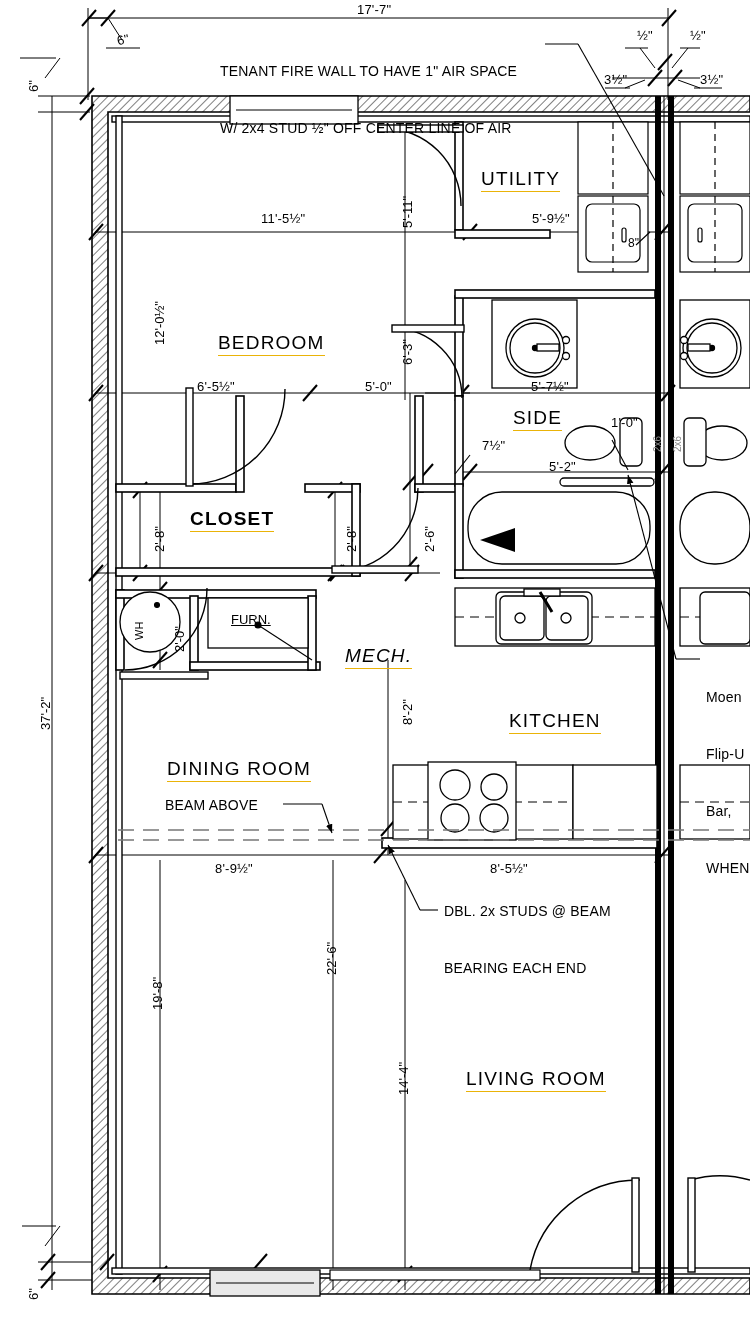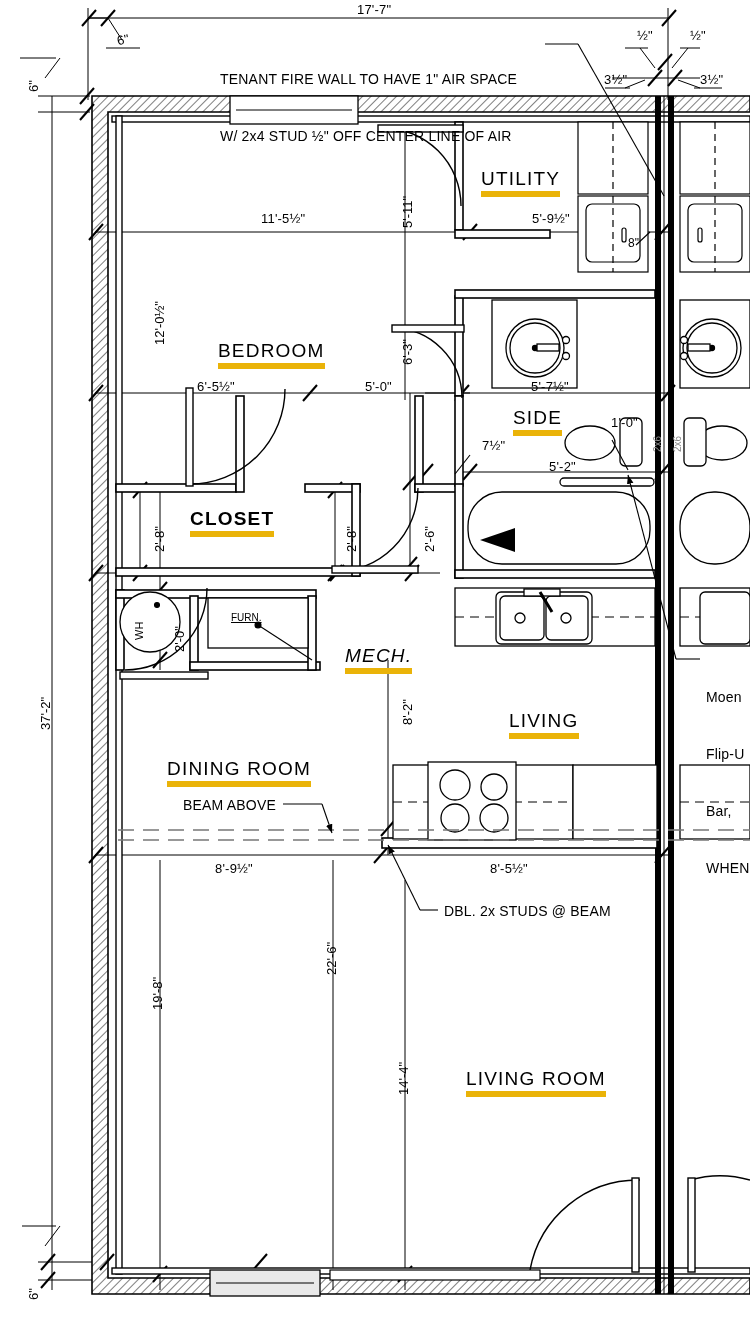--- a/index.html
+++ b/index.html
@@ -5,25 +5,25 @@
 <style>
   html,body{margin:0;padding:0;background:#ffffff;}
   body{
     width:750px;height:1334px;position:relative;overflow:hidden;
     font-family:"Liberation Sans", sans-serif;color:#000;
   }
   #plan{position:absolute;left:0;top:0;width:750px;height:1334px;}
   .txt{position:absolute;white-space:pre;font-family:"Liberation Sans",sans-serif;color:#000;}
   .dim{font-size:13px;letter-spacing:.2px;}
   .dimv{font-size:13px;transform-origin:0 0;transform:rotate(-90deg);}
-  .room{font-size:19px;letter-spacing:1.2px;border-bottom:6px solid #eab308;padding-bottom:1px;}
+  .room{font-size:19px;letter-spacing:1.2px;border-bottom:1px solid #eab308;padding-bottom:1px;}
   .note{font-size:14px;line-height:19px;letter-spacing:.2px;}
   .small{font-size:12px;}
   .tinyv{font-size:10px;color:#8a8a8a;transform-origin:0 0;transform:rotate(-90deg);}
-  .furn{font-size:10px;text-decoration:underline;}
+  .furn{font-size:13px;text-decoration:underline;}
   .wh{font-size:11px;transform-origin:0 0;transform:rotate(-90deg);}
 </style>
 </head>
 <body>
 
 <svg id="plan" viewBox="0 0 750 1334" xmlns="http://www.w3.org/2000/svg" shape-rendering="geometricPrecision">
   <defs>
     <pattern id="hatch" width="6" height="6" patternTransform="rotate(45)" patternUnits="userSpaceOnUse">
       <line x1="0" y1="0" x2="0" y2="6" stroke="#000" stroke-width="1"></line>
     </pattern>
@@ -319,36 +319,36 @@
     <line x1="470" y1="455" x2="455" y2="474"></line>
   </g>
 </svg>
 
 <div class="txt dim" style="left:357px;top:2px;">17'-7"</div>
 <div class="txt dim" style="left:117px;top:32px;transform:rotate(-12deg);">6"</div>
 <div class="txt dimv" style="left:26px;top:92px;">6"</div>
 <div class="txt dimv" style="left:26px;top:1300px;">6"</div>
 <div class="txt dimv" style="left:38px;top:730px;">37'-2"</div>
 
-<div class="txt note" style="left:220px;top:32px;width:360px;">
+<div class="txt note" style="left:220px;top:24px;width:360px;">
   <div>TENANT FIRE WALL TO HAVE 1" AIR SPACE</div>
   <div>W/ 2x4 STUD ½" OFF CENTER LINE OF AIR</div>
 </div>
 
 <div class="txt dim" style="left:637px;top:28px;">½"</div>
 <div class="txt dim" style="left:690px;top:28px;">½"</div>
 <div class="txt dim" style="left:604px;top:72px;">3½"</div>
 <div class="txt dim" style="left:700px;top:72px;">3½"</div>
 
 <div class="txt room" style="left:481px;top:168px;">UTILITY</div>
-<div class="txt room" style="left:218px;top:332px;margin-top:8px;">BEDROOM</div>
+<div class="txt room" style="left:218px;top:332px;">BEDROOM</div>
 <div class="txt room" style="left:513px;top:407px;">SIDE</div>
 <div class="txt room" style="left:190px;top:508px;font-weight:bold;">CLOSET</div>
 <div class="txt room" style="left:345px;top:645px;font-style:italic;">MECH.</div>
-<div class="txt room" style="left:509px;top:710px;">LIVING</div>
+<div class="txt room" style="left:509px;top:710px;">KITCHEN</div>
 <div class="txt room" style="left:167px;top:758px;text-align:right;">DINING ROOM</div>
 <div class="txt room" style="left:466px;top:1060px;margin-top:8px;">LIVING ROOM</div>
 
 <div class="txt furn" style="left:231px;top:612px;">FURN.</div>
 <div class="txt wh" style="left:133px;top:640px;">WH</div>
 
 <div class="txt tinyv" style="left:652px;top:452px;">2x6</div>
 <div class="txt tinyv" style="left:672px;top:452px;">2x6</div>
 
 <div class="txt dim" style="left:261px;top:211px;">11'-5½"</div>
@@ -370,24 +370,25 @@
 <div class="txt dimv" style="left:422px;top:552px;">2'-6"</div>
 <div class="txt dimv" style="left:172px;top:652px;">2'-0"</div>
 
 <div class="txt dimv" style="left:400px;top:725px;">8'-2"</div>
 <div class="txt dim" style="left:215px;top:861px;">8'-9½"</div>
 <div class="txt dim" style="left:490px;top:861px;">8'-5½"</div>
 <div class="txt dimv" style="left:150px;top:1010px;">19'-8"</div>
 <div class="txt dimv" style="left:324px;top:975px;">22'-6"</div>
 <div class="txt dimv" style="left:396px;top:1095px;">14'-4"</div>
 
-<div class="txt note" style="left:183px;top:796px;">BEAM ABOVE</div>
+<div class="txt note" style="left:165px;top:796px;">BEAM ABOVE</div>
 
 <div class="txt note" style="left:444px;top:864px;width:300px;">
   <div>DBL. 2x STUDS @ BEAM</div>
+  <div>BEARING EACH END</div>
 </div>
 
 <div class="txt note" style="left:706px;top:650px;width:60px;overflow:hidden;">
   <div>Moen</div>
   <div>Flip-U</div>
   <div>Bar,</div>
   <div>WHEN</div>
 </div>
 
 </body></html>

